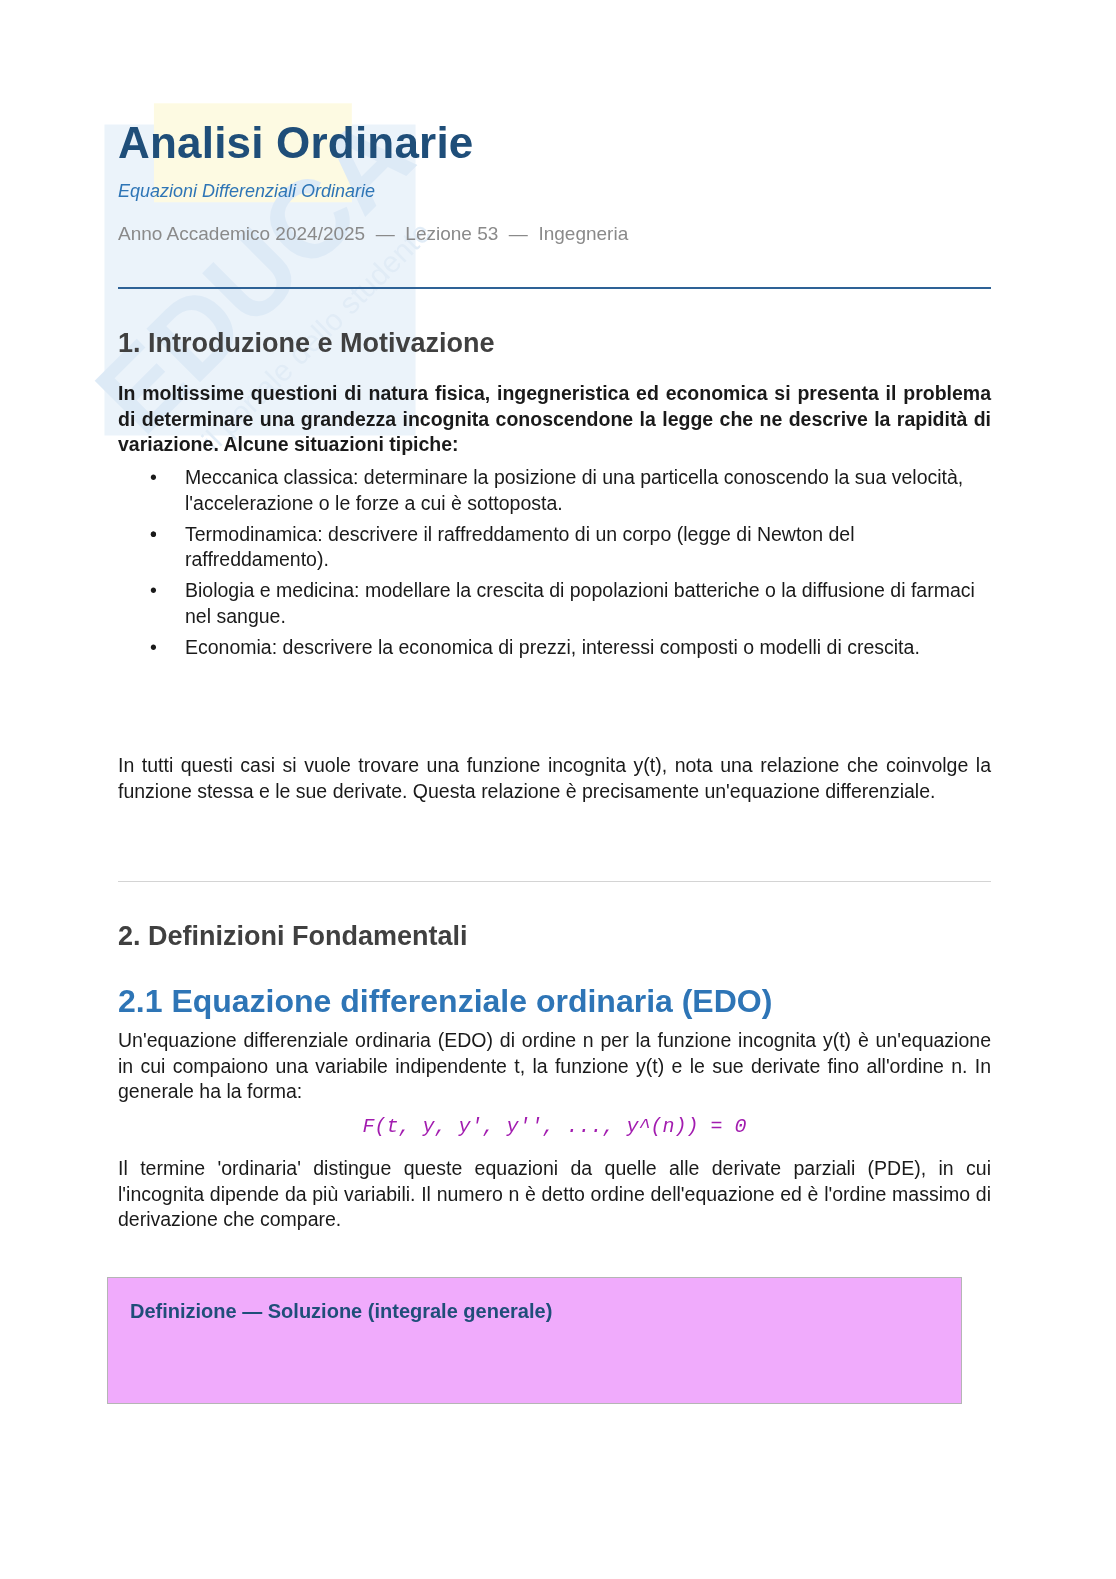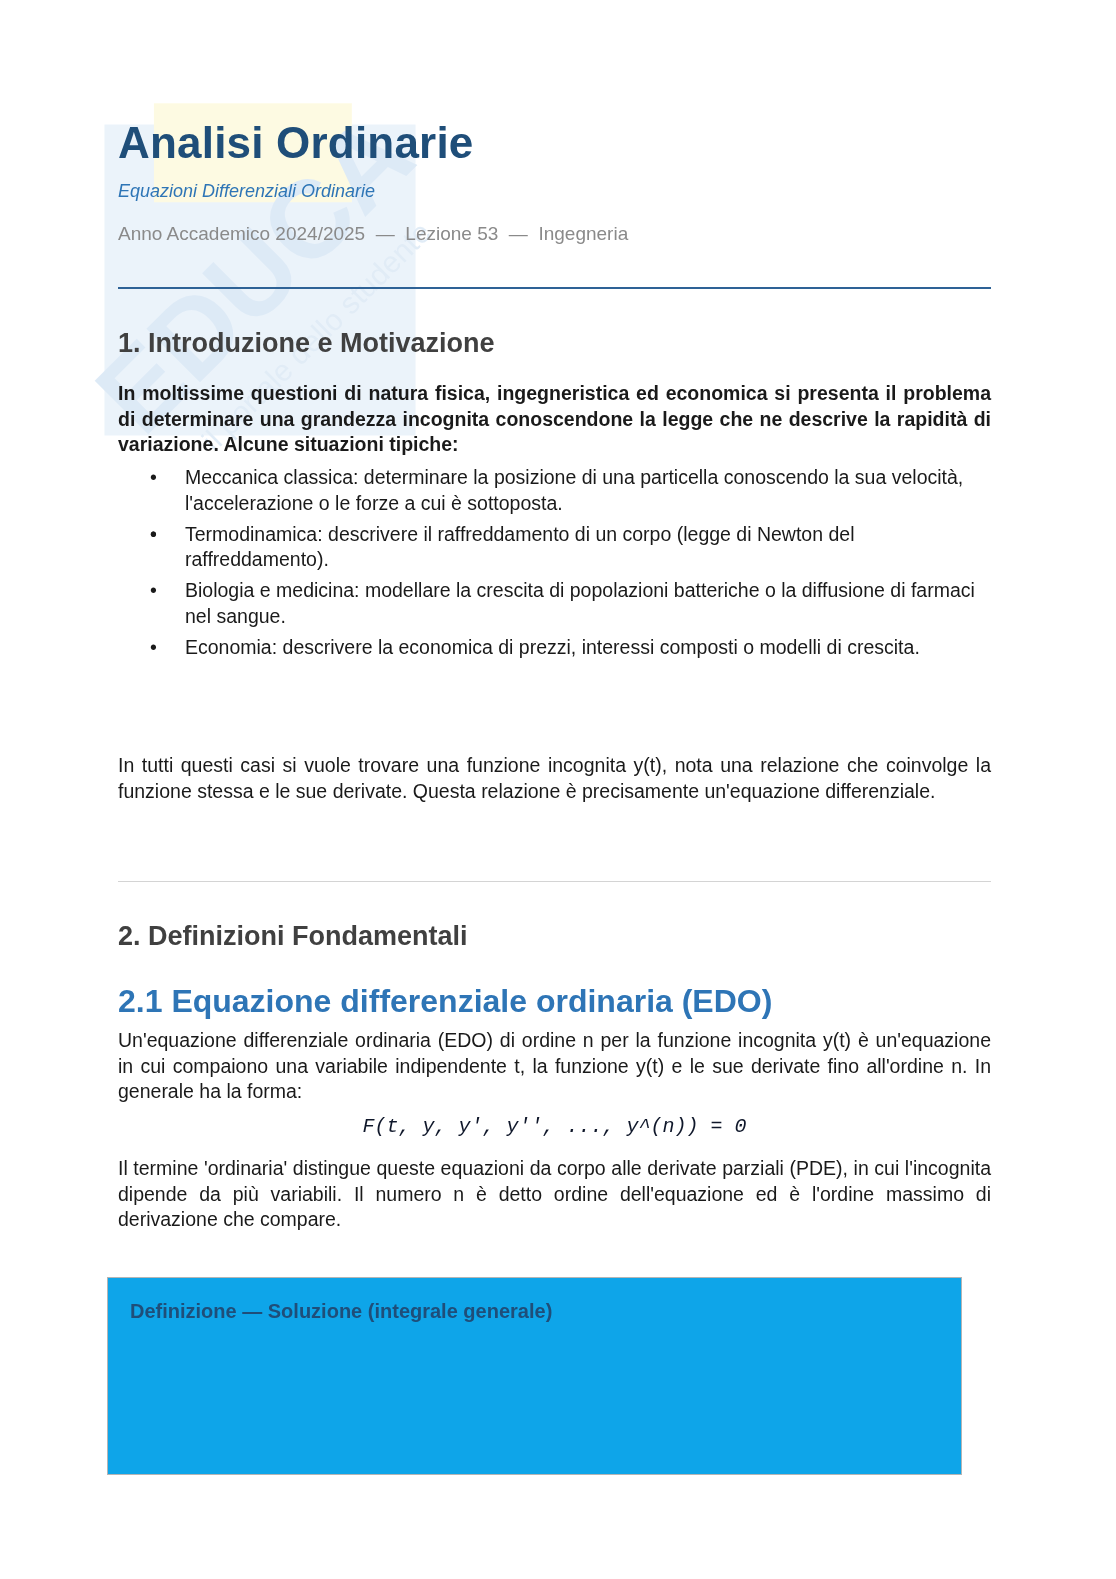--- a/index.html
+++ b/index.html
@@ -15,23 +15,23 @@
   .header-rule { position: absolute; top: 287px; left: 0; width: 873px; height: 2px; background: #2e6296; }
   .h2 { position: absolute; left: 0; margin: 0; font-size: 27px; font-weight: bold; color: #404040; }
   .h3 { position: absolute; left: 0; margin: 0; font-size: 32px; font-weight: bold; color: #2e75b6; }
   .para { position: absolute; left: 0; width: 873px; margin: 0; font-size: 19.5px; line-height: 25.6px;
           text-align: justify; color: #1a1a1a; }
   .list { position: absolute; left: 0; width: 873px; margin: 0; padding: 0; list-style: none; }
   .list li { position: relative; padding-left: 67px; font-size: 19.5px; line-height: 25.6px; margin-bottom: 5.5px; color: #1a1a1a; }
   .bullet { position: absolute; left: 32px; top: 0; }
   .section-rule { position: absolute; top: 881px; left: 0; width: 873px; height: 1px; background: #d4d4d4; }
   .formula { position: absolute; top: 1115px; left: 0; width: 873px; text-align: center;
-             font-family: "Liberation Mono", monospace; font-style: italic; font-size: 20px; color: #0f172a; }
-  .defbox { position: absolute; left: 107px; top: 1277px; width: 855px; height: 198px;
-            background: #0ea5e9; border: 1px solid #b5b5b5; box-sizing: border-box; z-index: 1; }
+             font-family: "Liberation Mono", monospace; font-style: italic; font-size: 20px; color: #a21caf; }
+  .defbox { position: absolute; left: 107px; top: 1277px; width: 855px; height: 127px;
+            background: #f0abfc; border: 1px solid #b5b5b5; box-sizing: border-box; z-index: 1; }
   .def-title { position: absolute; left: 22px; top: 22px; font-size: 20px; font-weight: bold; color: #1f4e79; }
   .def-body { position: absolute; left: 22px; top: 56px; width: 809px; font-size: 19.5px; line-height: 31px;
               text-align: justify; margin: 0; color: #1a1a1a; }
 </style>
 </head>
 <body>
 
 <svg class="watermark" viewBox="0 0 480 480">
   <g transform="rotate(-45 240 240)" opacity="0.55">
     <polygon points="240,20 460,240 240,460 20,240" fill="#dceaf7"></polygon>
@@ -57,18 +57,18 @@
     <li><span class="bullet">•</span><span>Economia: descrivere la economica di prezzi, interessi composti o modelli di crescita.</span></li>
   </ul>
   <p class="para" style="top:753px;">In tutti questi casi si vuole trovare una funzione incognita y(t), nota una relazione che coinvolge la funzione stessa e le sue derivate. Questa relazione è precisamente un'equazione differenziale.</p>
 
   <div class="section-rule"></div>
 
   <h2 class="h2" style="top:921px;">2. Definizioni Fondamentali</h2>
   <h3 class="h3" style="top:983px;">2.1 Equazione differenziale ordinaria (EDO)</h3>
   <p class="para" style="top:1028px;">Un'equazione differenziale ordinaria (EDO) di ordine n per la funzione incognita y(t) è un'equazione in cui compaiono una variabile indipendente t, la funzione y(t) e le sue derivate fino all'ordine n. In generale ha la forma:</p>
   <div class="formula">F(t, y, y', y'', ..., y^(n)) = 0</div>
-  <p class="para" style="top:1156px;">Il termine 'ordinaria' distingue queste equazioni da corpo alle derivate parziali (PDE), in cui l'incognita dipende da più variabili. Il numero n è detto ordine dell'equazione ed è l'ordine massimo di derivazione che compare.</p>
+  <p class="para" style="top:1156px;">Il termine 'ordinaria' distingue queste equazioni da quelle alle derivate parziali (PDE), in cui l'incognita dipende da più variabili. Il numero n è detto ordine dell'equazione ed è l'ordine massimo di derivazione che compare.</p>
 </div>
 
 <div class="defbox">
   <div class="def-title">Definizione — Soluzione (integrale generale)</div>
 </div>
 
 </body></html>

